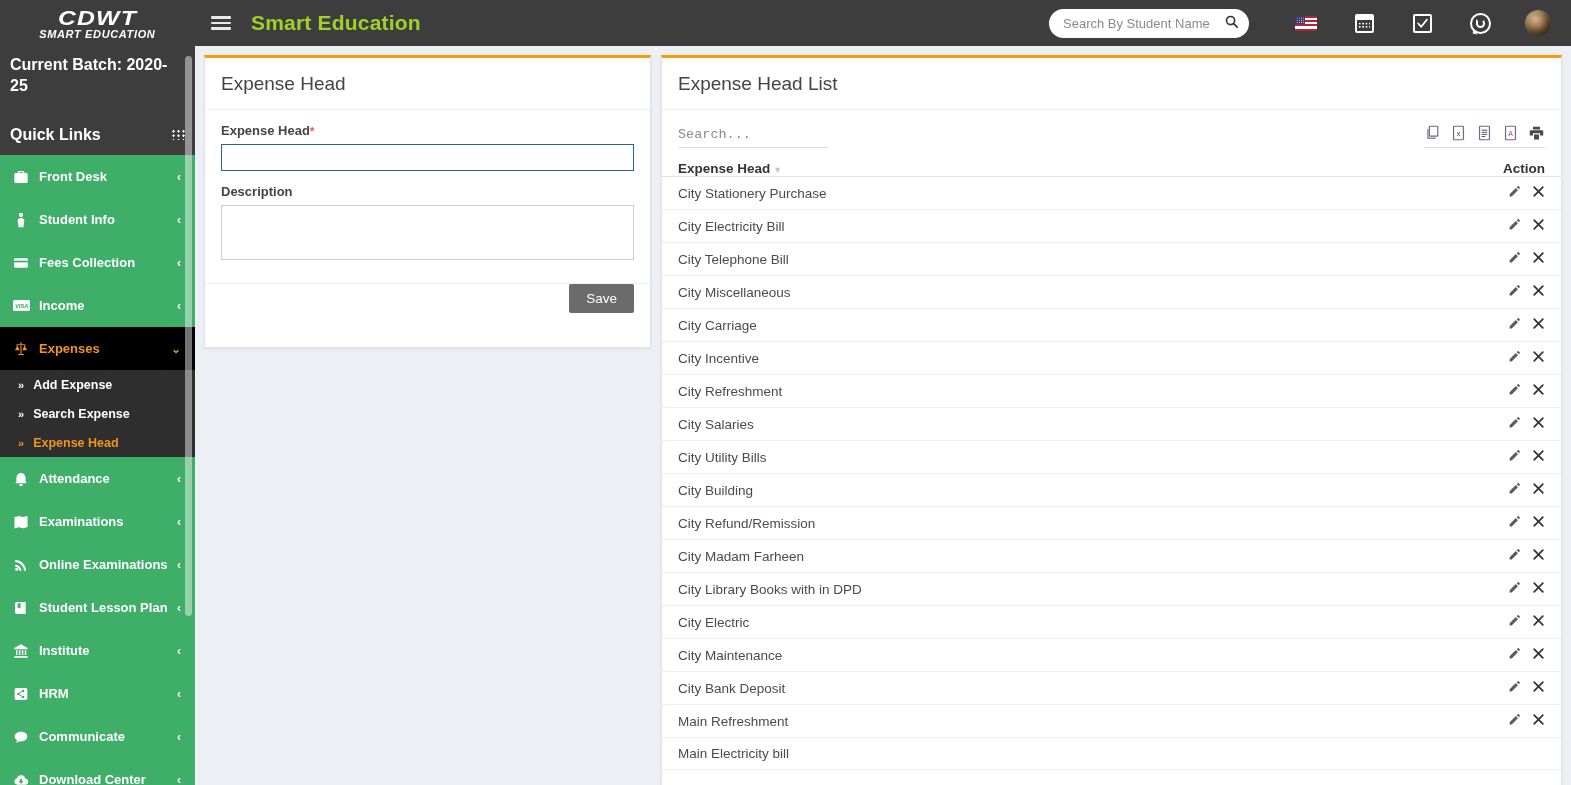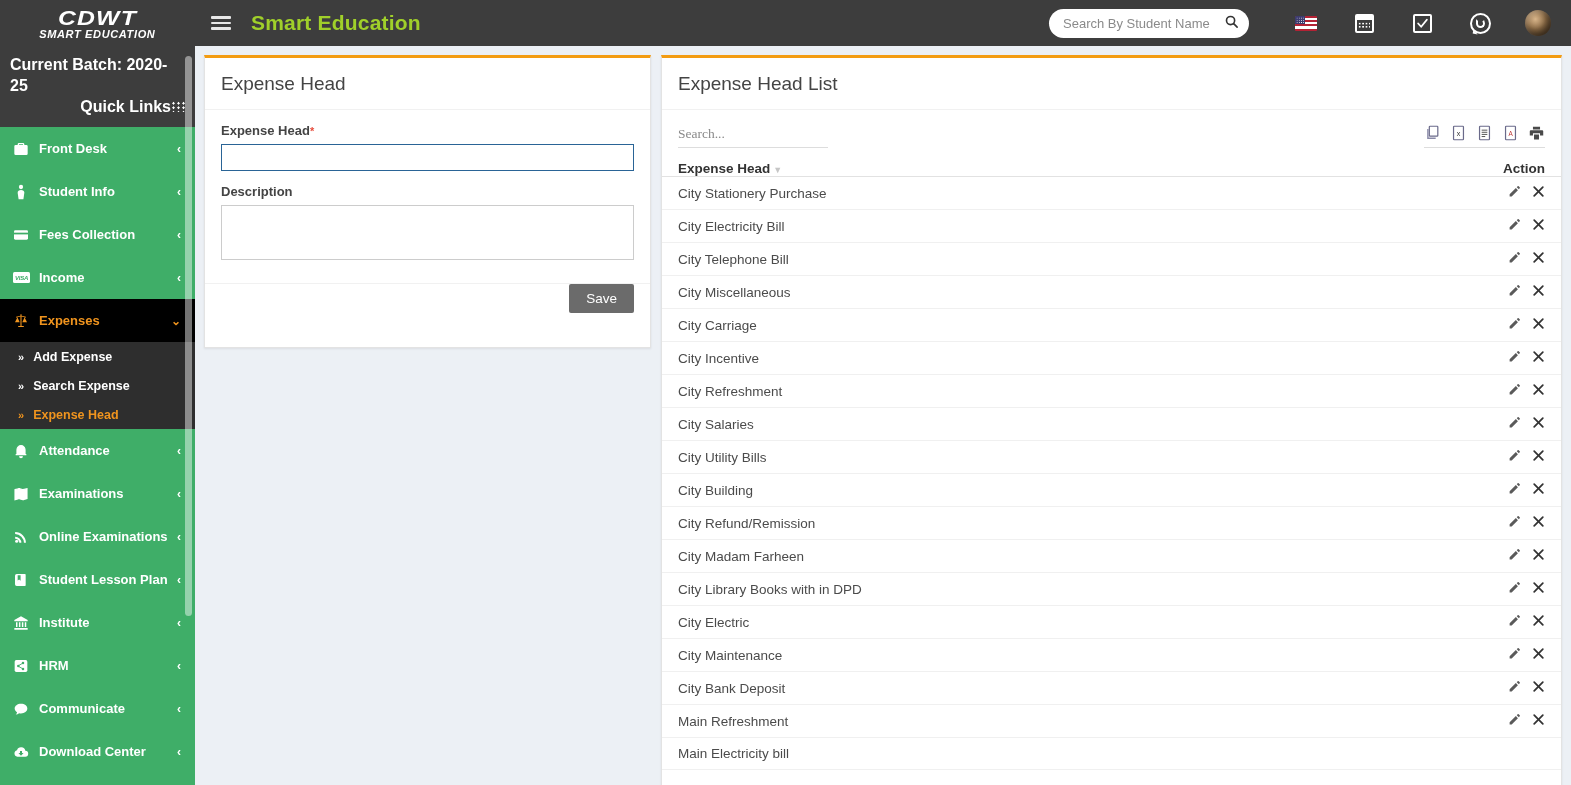--- a/index.html
+++ b/index.html
@@ -100,21 +100,21 @@
 
   
   .sidebar {
     position: absolute; top: 46px; left: 0;
     width: 195px; height: 739px;
     background: #3fae68;
     overflow: hidden; z-index: 20;
   }
   .batch-box { background: #3d3d3d; padding: 8px 10px 10px 10px; }
   .batch-line { color: #ffffff; font-size: 16px; font-weight: bold; line-height: 21px; }
-  .quick-row { display: flex; align-items: center; justify-content: flex-end; }
+  .quick-row { display: flex; align-items: center; justify-content: space-between; margin-top: 28px; }
   .grid-icon { width: 14px; height: 11px;
     background-image: radial-gradient(#fff 1.1px, transparent 1.2px);
     background-size: 5px 4.5px; background-position: 0 0; }
   .menu-item {
     height: 43px; display: flex; align-items: center;
     padding: 0 14px 0 13px; cursor: pointer;
     color: #ffffff; font-size: 13px; font-weight: bold;
     background: #3fae68;
   }
   .menu-item .mi-ico { width: 26px; flex: 0 0 26px; display: flex; align-items: center; font-size: 15px; }
@@ -183,21 +183,21 @@
   }
 
   .list-toolbar {
     display: flex; align-items: flex-end; justify-content: space-between;
     padding: 14px 16px 0 16px;
   }
   .list-search { width: 150px; }
   .list-search input {
     width: 100%; border: none; border-bottom: 1px solid #dddddd;
     outline: none; font-size: 13.5px; padding: 2px 0 5px 0; color: #4c1d95;
-    background: transparent; font-family: Liberation Serif, serif;
+    background: transparent; font-family: Liberation Mono, monospace;
   }
   .list-search input::placeholder { color: #8a8a8a; }
   .export-icons {
     display: flex; gap: 9px; align-items: flex-end;
     border-bottom: 1px solid #dddddd; padding-bottom: 5px;
   }
   .ex-ico { width: 17px; height: 18px; cursor: pointer; }
   .ex-ico svg { width: 17px; height: 18px; display: block; }
 
   table.list { width: 100%; border-collapse: collapse; margin-top: 7px; }

